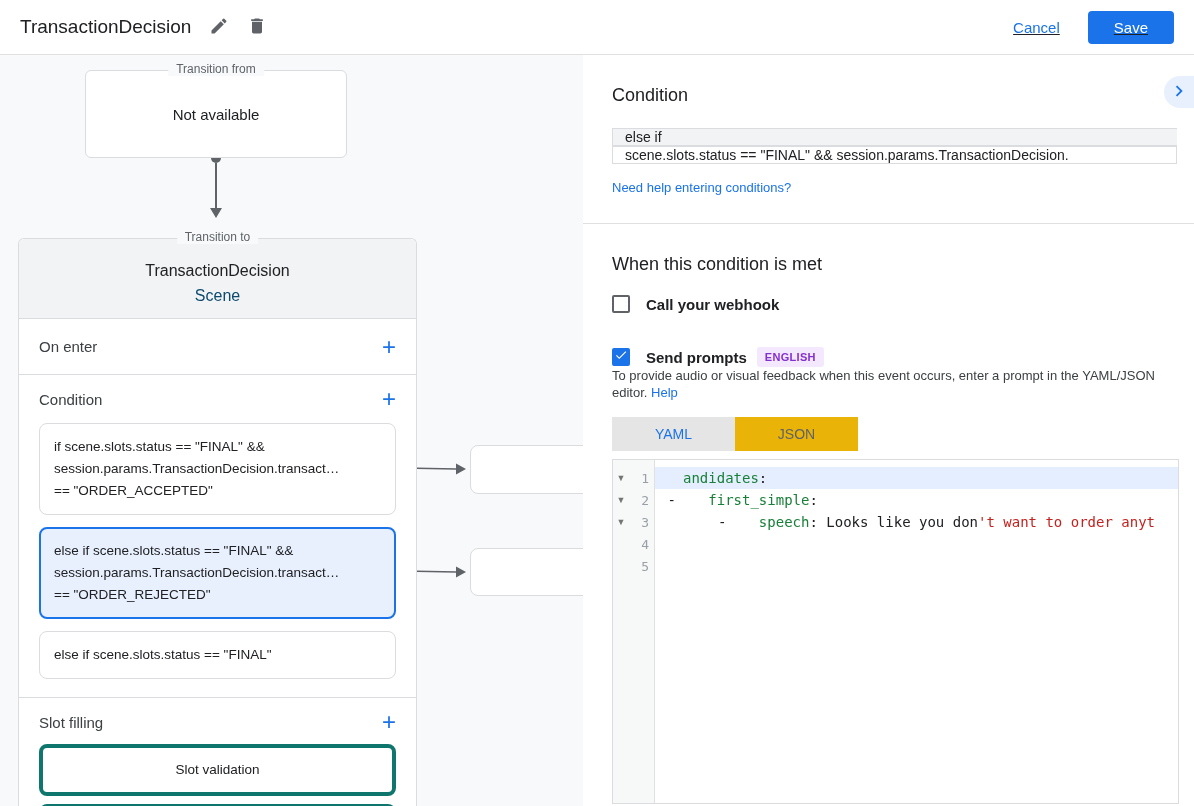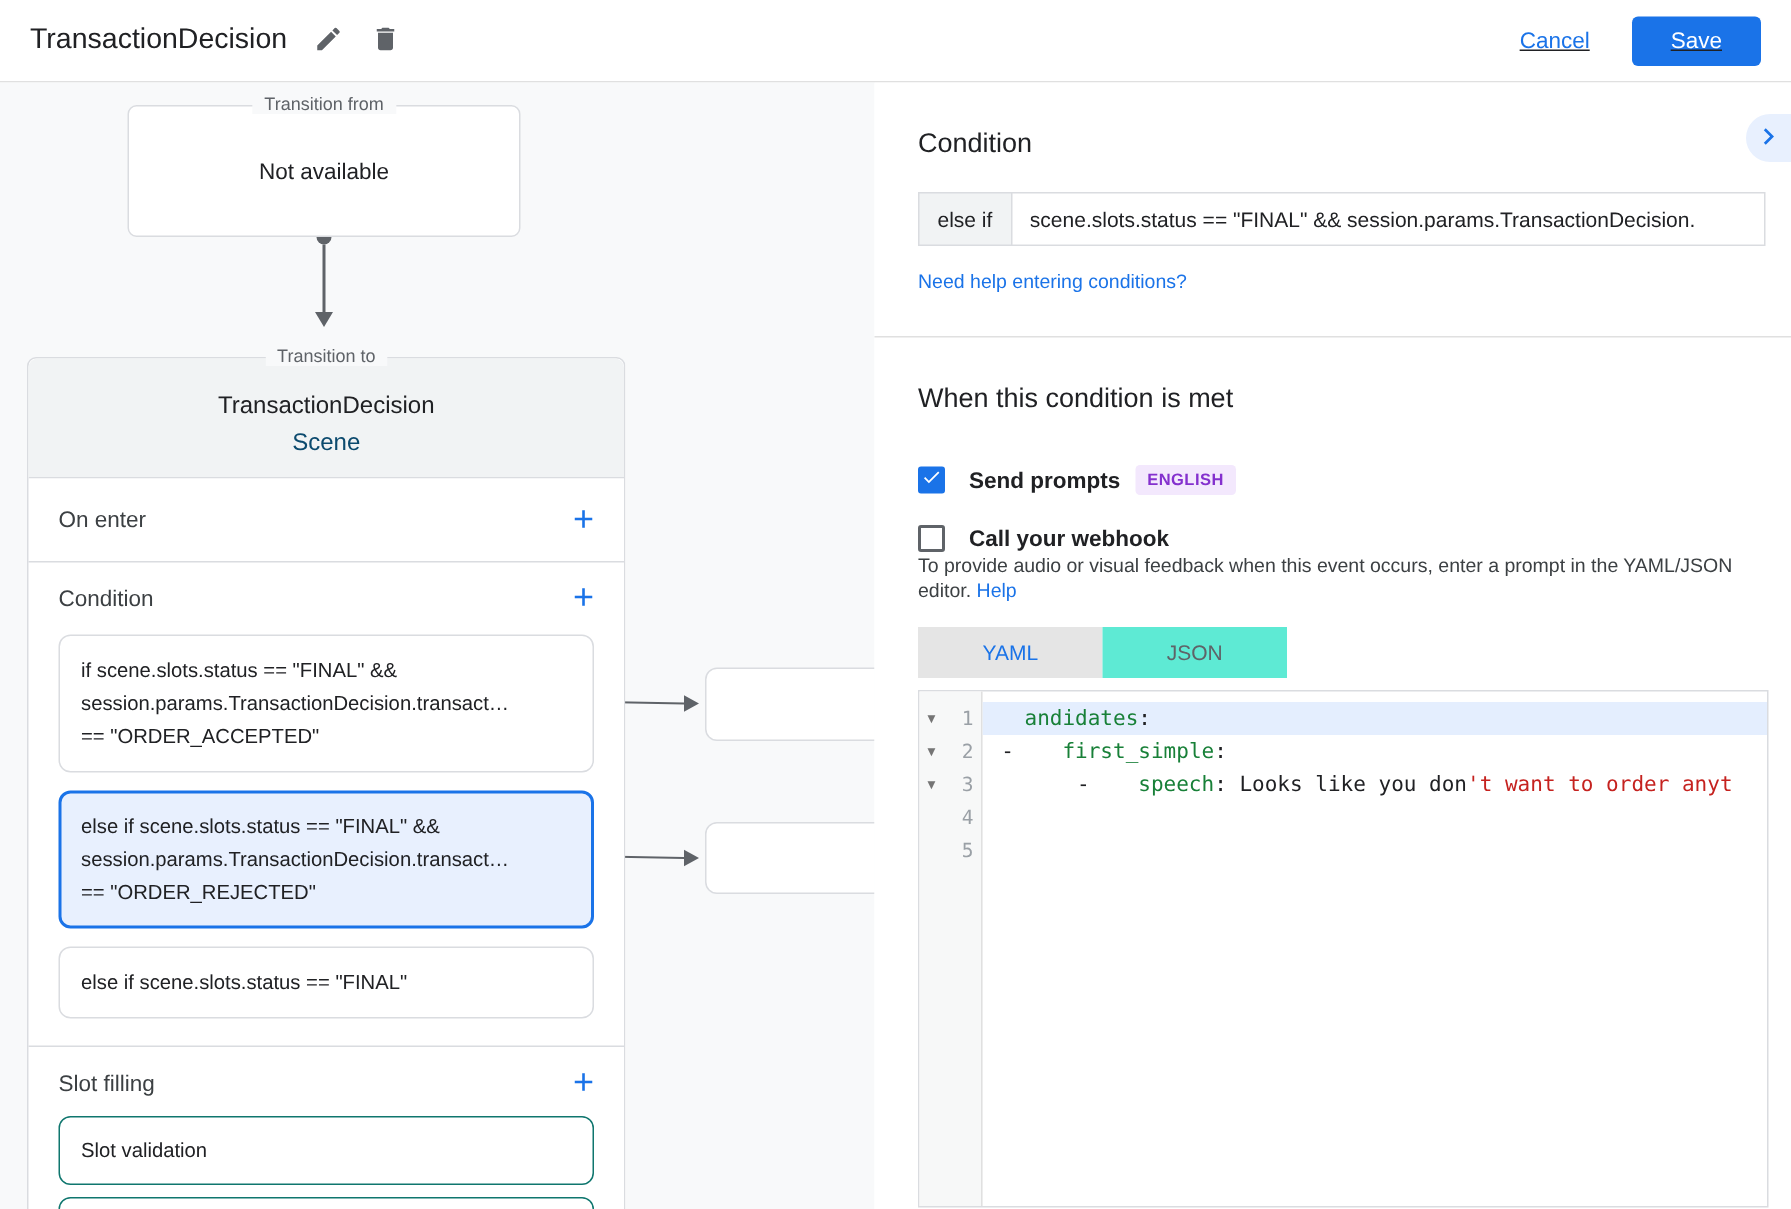--- a/index.html
+++ b/index.html
@@ -42,37 +42,37 @@
   .plus-btn { background:none; border:none; color:#1a73e8; font-size:24px; font-weight:300;
     line-height:20px; cursor:pointer; font-family:inherit; }
 
   .card-section { padding:14px 20px 18px; }
   .card-section.bordered { border-bottom:1px solid #dadce0; }
   .label-row { display:flex; align-items:center; justify-content:space-between; margin-bottom:14px; }
   .cond-card { border:1px solid #dadce0; border-radius:8px; background:#fff; padding:12px 14px;
     font-size:13.5px; line-height:22px; color:#202124; margin-bottom:12px; cursor:pointer; }
   .cond-card:last-child { margin-bottom:0; }
   .cond-card.selected { border:2px solid #1a73e8; background:#e8f0fe; padding:11px 13px; }
-  .slot-card { border:1px solid #0f766e; border-radius:8px; background:#fff; padding:11px 14px;
-    font-size:13.5px; line-height:22px; color:#202124; margin-bottom:8px; cursor:pointer; }
+  .slot-card { border:4px solid #0f766e; border-radius:8px; background:#fff; padding:11px 14px;
+    font-size:13.5px; line-height:22px; color:#202124; margin-bottom:8px; cursor:pointer;text-align:center; }
   .slot-card.partial { height:22px; border-radius:8px 8px 0 0; }
 
   .target-box { position:absolute; width:125px; border:1px solid #dadce0; border-radius:8px; background:#fff; }
   .tbox1 { left:470px; top:390px; height:49px; }
   .tbox2 { left:470px; top:493px; height:48px; }
 
   
   .panel { position:absolute; left:583px; top:0; width:611px; height:751px; background:#fff;
     padding:30px 17px 0 29px; }
   .panel-heading { font-size:18px; font-weight:400; color:#202124; }
   .expand-btn { position:absolute; right:0; top:21px; width:30px; height:32px;
     background:#e8f0fe; border:none; border-radius:16px 0 0 16px; color:#1a73e8; cursor:pointer;
     display:flex; align-items:center; justify-content:center; }
 
-  .elseif-group { display:flex; margin-top:22px; height:36px; }
+  .elseif-group { display:flex; margin-top:22px; height:36px;flex-direction:column; }
   .elseif-prefix { background:#f1f3f4; border:1px solid #dadce0; border-right:none;
     display:flex; align-items:center; padding:0 12px; font-size:14px; color:#202124; }
   .cond-input { flex:1; border:1px solid #dadce0; font-size:14px; color:#202124;
     padding:0 12px; font-family:inherit; outline:none; background:#fff; }
   .help-conditions { display:inline-block; margin-top:16px; font-size:13px; color:#1a73e8; text-decoration:none; cursor:pointer; }
 
   .panel-divider { border:none; border-top:1px solid #e0e0e0; margin:27px -17px 0 -29px; }
   .when-heading { margin-top:30px; }
 
   .check-row { display:flex; align-items:center; gap:16px; }
@@ -82,21 +82,21 @@
   .checkbox.checked { background:#1a73e8; border-color:#1a73e8; display:flex; align-items:center; justify-content:center; }
   .check-label { font-size:15px; font-weight:700; color:#202124; }
   .lang-badge { margin-left:6px; background:#f3e8fd; color:#8430ce; font-size:11px; font-weight:700;
     padding:4px 8px; border-radius:3px; letter-spacing:0.3px; }
 
   .editor-hint { margin-top:0; font-size:13px; line-height:17px; color:#3c4043; max-width:568px; }
   .help-link { color:#1a73e8; text-decoration:none; cursor:pointer; }
 
   .tabs { display:flex; margin-top:16px; }
   .tab { width:123px; height:34px; display:flex; align-items:center; justify-content:center;
-    font-size:14px; font-weight:500; color:#5f6368; cursor:pointer; background:#5eead4; border:none; font-family:inherit; }
+    font-size:14px; font-weight:500; color:#5f6368; cursor:pointer; background:#eab308; border:none; font-family:inherit; }
   .tab.active { background:#e5e5e5; color:#1a73e8; }
 
   .editor { margin-top:8px; border:1px solid #dadce0; height:345px; display:flex; width:567px; }
   .gutter { width:42px; background:#f7f8f8; border-right:1px solid #e0e0e0; padding-top:7px; flex:0 0 auto; }
   .gutter-row { height:22px; display:flex; align-items:center; }
   .fold { width:16px; text-align:center; font-size:9px; color:#757575; line-height:22px; }
   .lnum { flex:1; text-align:right; padding-right:5px; font-family:"DejaVu Sans Mono", monospace;
     font-size:13px; color:#9aa0a6; }
   .code-area { flex:1; padding-top:7px; overflow:hidden; }
   .code-row { height:22px; line-height:22px; white-space:pre; font-family:"DejaVu Sans Mono", monospace;
@@ -218,37 +218,37 @@
     <div class="elseif-group">
       <span class="elseif-prefix">else if</span>
       <input class="cond-input" type="text" value="scene.slots.status == &quot;FINAL&quot; &amp;&amp; session.params.TransactionDecision." style="">
     </div>
     <a class="help-conditions">Need help entering conditions?</a>
 
     <hr class="panel-divider">
 
     <div class="panel-heading when-heading">When this condition is met</div>
 
+    <div class="check-row webhook-row">
+      <span class="checkbox"></span>
+      <span class="check-label">Call your webhook</span>
+    </div>
+
     <div class="check-row prompts-row">
       <span class="checkbox checked">
         <span>
           <svg width="14" height="14" viewBox="0 0 24 24">
               <path d="M9 16.17L4.83 12l-1.42 1.41L9 19 21 7l-1.41-1.41z" fill="#fff"></path>
             </svg>
         </span>
       </span>
       <span class="check-label">Send prompts</span>
       <span class="lang-badge" style="margin-left:-6px;">ENGLISH</span>
     </div>
 
-    <div class="check-row webhook-row">
-      <span class="checkbox"></span>
-      <span class="check-label">Call your webhook</span>
-    </div>
-
     <p class="editor-hint"><span>To provide audio or visual feedback when this event occurs, enter a prompt in the YAML/JSON editor.</span> <a class="help-link">Help</a></p>
 
     <div class="tabs">
         <button class="tab active">YAML</button>
         <button class="tab">JSON</button>
       </div>
 
     <div class="editor">
       <div class="gutter">
           <div class="gutter-row">

